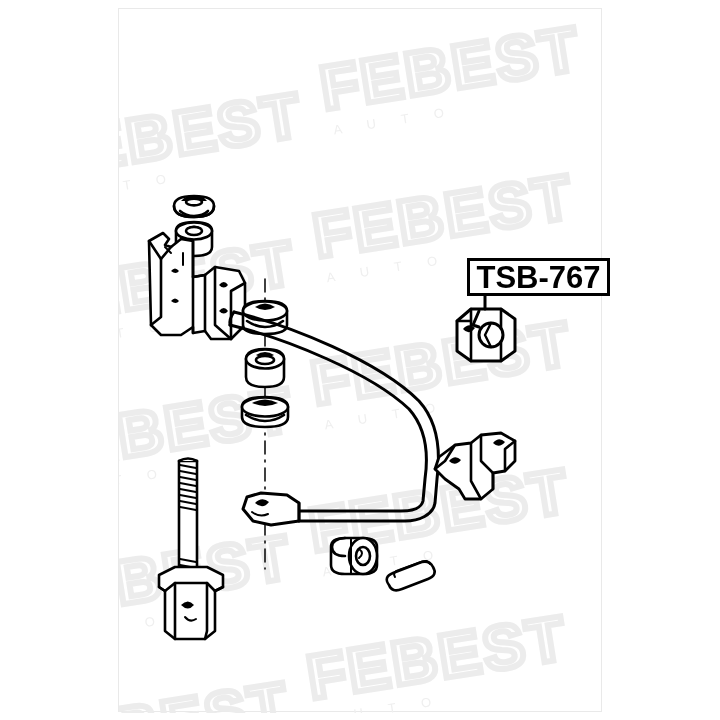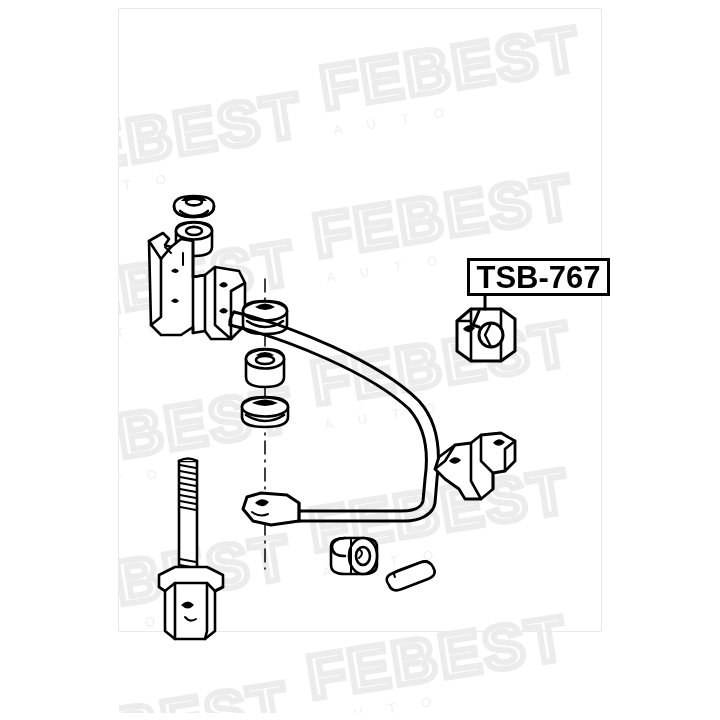--- a/index.html
+++ b/index.html
@@ -1,20 +1,20 @@
 <!DOCTYPE html>
 <html><head>
 <meta charset="utf-8">
 <title>TSB-767</title>
 <style>
   html,body{margin:0;padding:0;background:#ffffff;}
   body{width:720px;height:720px;overflow:hidden;
        font-family:"Liberation Sans","DejaVu Sans",sans-serif;}
   #page{position:relative;width:720px;height:720px;background:#ffffff;}
-  #frame{position:absolute;left:118px;top:8px;width:484px;height:624px;
+  #frame{position:absolute;left:118px;top:8px;width:484px;height:704px;
          border:1px solid #e9e9e9;box-sizing:border-box;background:#fff;}
   #wm{position:absolute;left:0;top:0;width:484px;height:704px;overflow:hidden;}
   #art{position:absolute;left:0;top:0;width:484px;height:704px;overflow:hidden;}
   #label-box{position:absolute;left:348px;top:249px;width:143px;height:38px;
              border:3px solid #000;background:#fff;box-sizing:border-box;
              display:flex;align-items:center;justify-content:center;}
   #label-text{font-size:31px;font-weight:bold;letter-spacing:0px;color:#000;
               line-height:1;white-space:nowrap;font-family:"Liberation Sans",sans-serif;}
 </style>
 </head>

